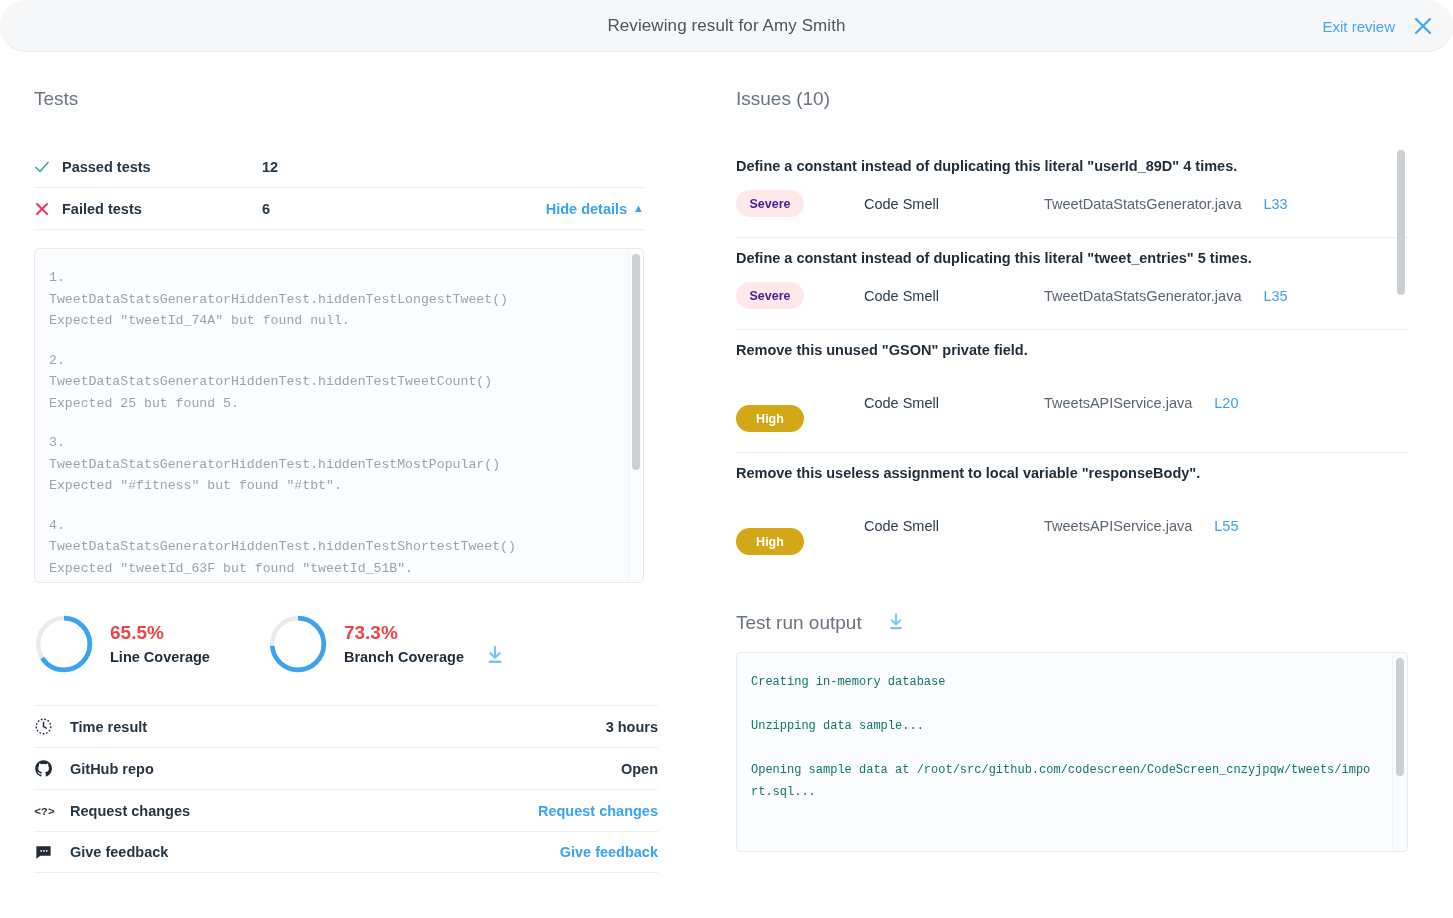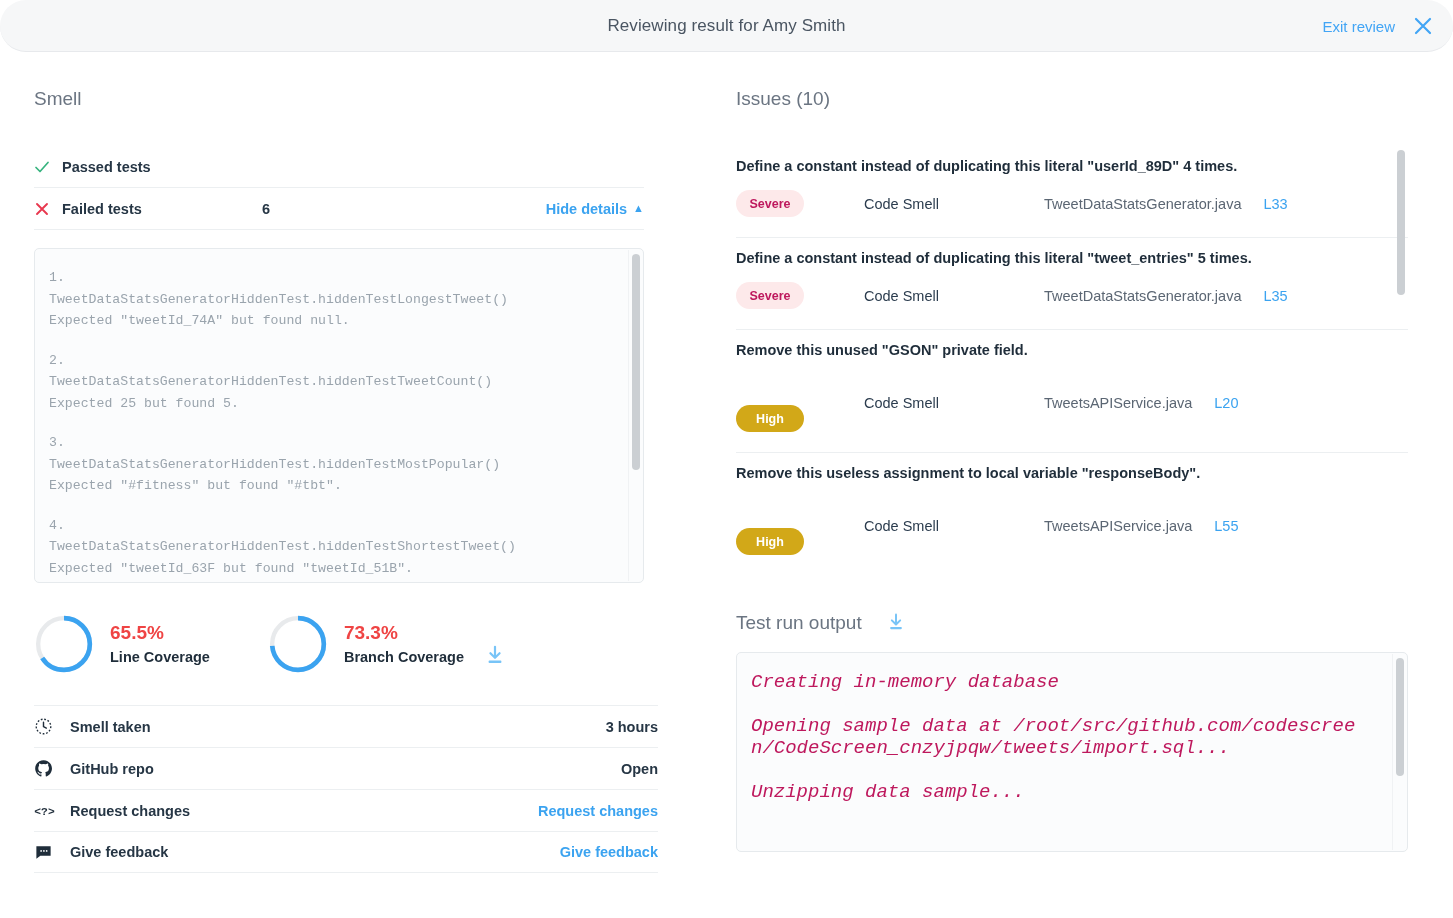--- a/index.html
+++ b/index.html
@@ -191,21 +191,21 @@
   }
   .issue-meta { display: flex; align-items: center; }
   .badge {
     width: 68px; height: 27px;
     border-radius: 14px;
     display: flex; align-items: center; justify-content: center;
     font-size: 12.5px;
     font-weight: bold;
     margin-right: 60px;
   }
-  .badge.severe { background: #fde9ea; color: #be185d; }
+  .badge.severe { background: #fde9ea; color: #4c1d95; }
   .badge.high { background: #d2a818; color: #ffffff; margin-top: 31px; }
   .issue-type { width: 180px; font-size: 14.5px; color: #2b3c4e; }
   .issue-file { font-size: 14.5px; color: #5b6673; margin-right: 22px; }
   .issue-line { font-size: 14.5px; color: #3ba3f0; cursor: pointer; }
 
   
   .tro-head {
     display: flex; align-items: flex-start; gap: 24px;
     margin: 26px 0 18px 0;
   }
@@ -216,54 +216,54 @@
     height: 200px;
     border: 1px solid #e6eaed;
     border-radius: 5px;
     background: #fbfcfd;
     overflow: hidden;
   }
   .output-scroll {
     position: absolute; inset: 0;
     padding: 18px 32px 8px 14px;
     font-family: "Liberation Mono", monospace;
-    font-size: 19px;
+    font-size: 12px;
     line-height: 22px;
-    color: #be185d;
+    color: #0f766e;
     white-space: pre-wrap;
     word-break: break-all;
-    font-style: italic;
   }
   .out-block { margin-bottom: 22px; }
 </style>
 </head>
 <body>
 
 <div class="topbar">
   <div class="topbar-title">Reviewing result for Amy Smith</div>
   <div class="topbar-right">
     <span class="exit-link">Exit review</span>
     <svg class="close-x" viewBox="0 0 20 20">
       <path d="M3 3 L17 17 M17 3 L3 17" stroke="#42a5f5" stroke-width="2.2" fill="none" stroke-linecap="round"></path>
     </svg>
   </div>
 </div>
 
 <div class="page">
 
   <div class="col-left">
-    <div class="section-title">Smell</div>
+    <div class="section-title">Tests</div>
 
     <div class="test-row">
       <span class="tick">
         <svg width="16" height="16" viewBox="0 0 16 16">
             <path d="M2 8.5 L6 12.5 L14 3.5" stroke="#36b37e" stroke-width="1.7" fill="none" stroke-linecap="round" stroke-linejoin="round"></path>
           </svg>
       </span>
       <span class="label">Passed tests</span>
+      <span class="count">12</span>
     </div>
 
     <div class="test-row">
       <span class="tick">
         <svg width="16" height="16" viewBox="0 0 16 16">
             <path d="M3 3 L13 13 M13 3 L3 13" stroke="#e8384f" stroke-width="1.9" fill="none" stroke-linecap="round"></path>
           </svg>
       </span>
       <span class="label">Failed tests</span>
       <span class="count">6</span>
@@ -311,21 +311,21 @@
     </div>
 
     <div class="meta-list" id="meta-list">
         <div class="meta-row">
           <span class="mi">
             <svg width="19" height="19" viewBox="0 0 24 24">
               <circle cx="12" cy="12" r="9.2" fill="none" stroke="#1f2d3a" stroke-width="1.7" stroke-dasharray="2.2 2.2"></circle>
               <path d="M12 6.6 L12 12 L15.6 14" stroke="#1f2d3a" stroke-width="1.8" fill="none" stroke-linecap="round"></path>
             </svg>
           </span>
-          <span class="mlabel">Smell taken</span>
+          <span class="mlabel">Time result</span>
           <span class="mval">3 hours</span>
         </div>
         <div class="meta-row">
           <span class="mi">
             <svg width="19" height="19" viewBox="0 0 24 24">
               <path fill="#1f2d3a" d="M12 1.5C6.2 1.5 1.5 6.2 1.5 12c0 4.6 3 8.6 7.2 10 .5.1.7-.2.7-.5v-1.9c-2.9.6-3.6-1.2-3.6-1.2-.5-1.2-1.2-1.6-1.2-1.6-1-.7.1-.7.1-.7 1.1.1 1.6 1.1 1.6 1.1 1 1.7 2.6 1.2 3.2.9.1-.7.4-1.2.7-1.5-2.3-.3-4.8-1.2-4.8-5.2 0-1.2.4-2.1 1.1-2.9-.1-.3-.5-1.4.1-2.9 0 0 .9-.3 2.9 1.1a10 10 0 0 1 5.3 0c2-1.4 2.9-1.1 2.9-1.1.6 1.5.2 2.6.1 2.9.7.8 1.1 1.7 1.1 2.9 0 4-2.5 4.9-4.8 5.2.4.3.7 1 .7 2v3c0 .3.2.6.7.5 4.2-1.4 7.2-5.4 7.2-10 0-5.8-4.7-10.5-10.5-10.5z"></path>
             </svg>
           </span>
           <span class="mlabel">GitHub repo</span>
           <span class="mval">Open</span>
@@ -404,19 +404,19 @@
     <div class="tro-head">
       <span class="tro-title">Test run output</span>
       <svg width="20" height="20" viewBox="0 0 24 24">
         <path d="M12 3 L12 13" stroke="#78c4f7" stroke-width="2.4" stroke-linecap="round"></path>
         <path d="M7 10 L12 15 L17 10" stroke="#78c4f7" stroke-width="2.4" fill="none" stroke-linecap="round" stroke-linejoin="round"></path>
         <rect x="5" y="18" width="14" height="2.6" rx="1" fill="#78c4f7"></rect>
       </svg>
     </div>
 
     <div class="output-box">
-      <div class="output-scroll" id="output-text"><div class="out-block">Creating in-memory database</div><div class="out-block">Opening sample data at /root/src/github.com/codescreen/CodeScreen_cnzyjpqw/tweets/import.sql...</div><div class="out-block">Unzipping data sample...</div></div>
+      <div class="output-scroll" id="output-text"><div class="out-block">Creating in-memory database</div><div class="out-block">Unzipping data sample...</div><div class="out-block">Opening sample data at /root/src/github.com/codescreen/CodeScreen_cnzyjpqw/tweets/import.sql...</div></div>
       <div class="scrollbar">
         <div class="scroll-thumb" style="top:4px;height:118px;"></div>
       </div>
     </div>
   </div>
 </div>
 
 </body></html>

